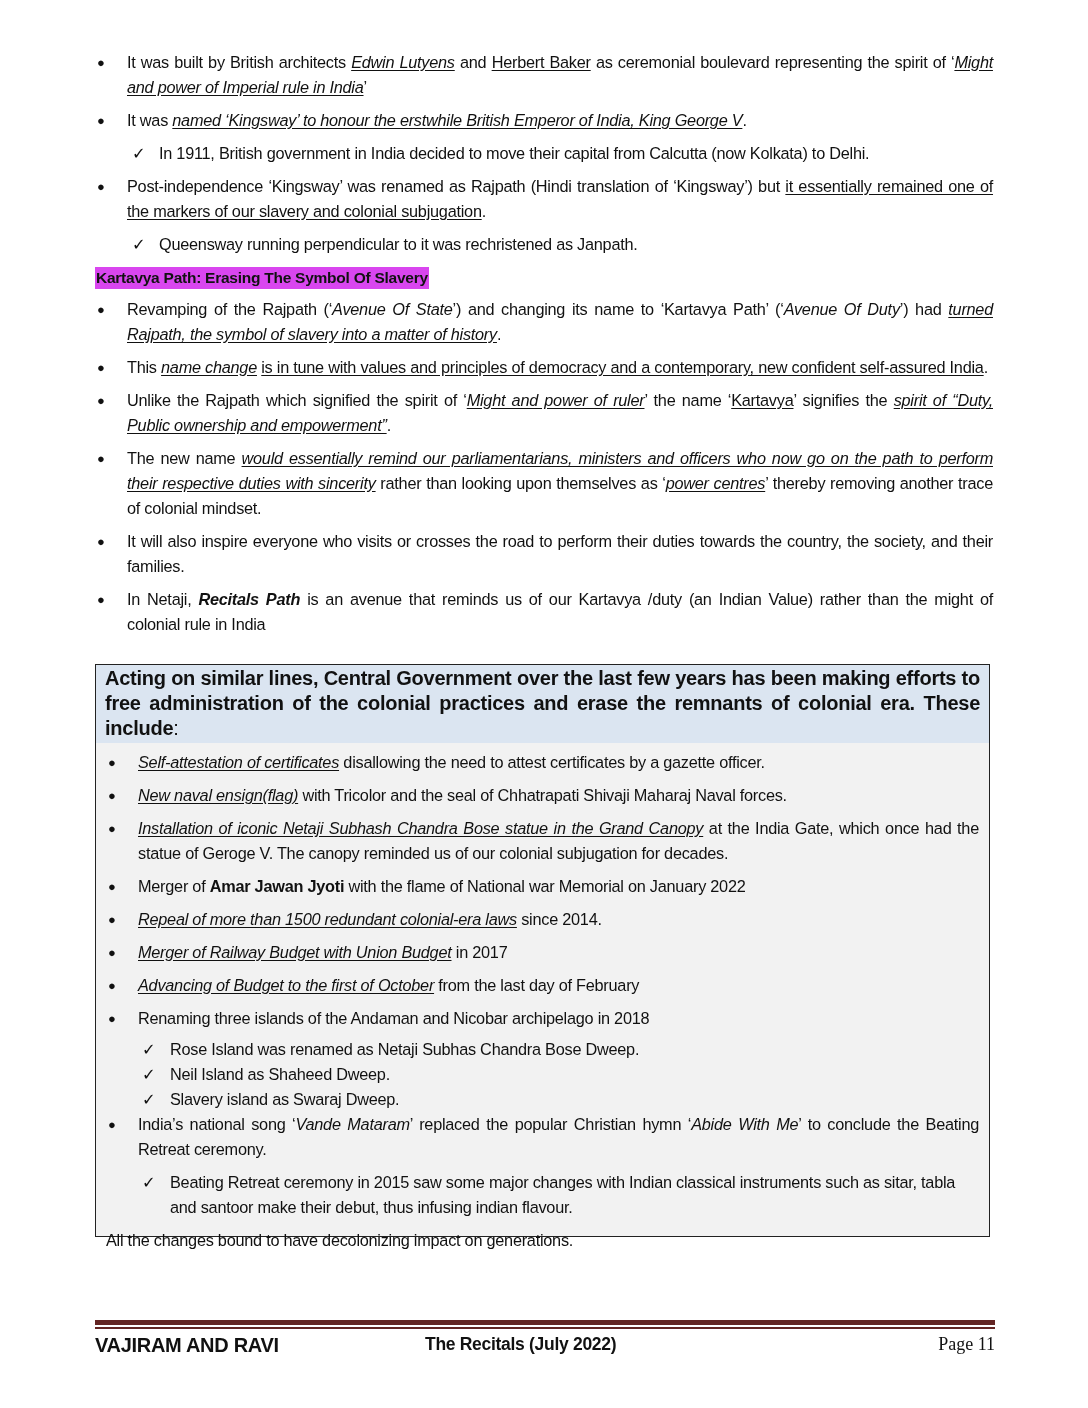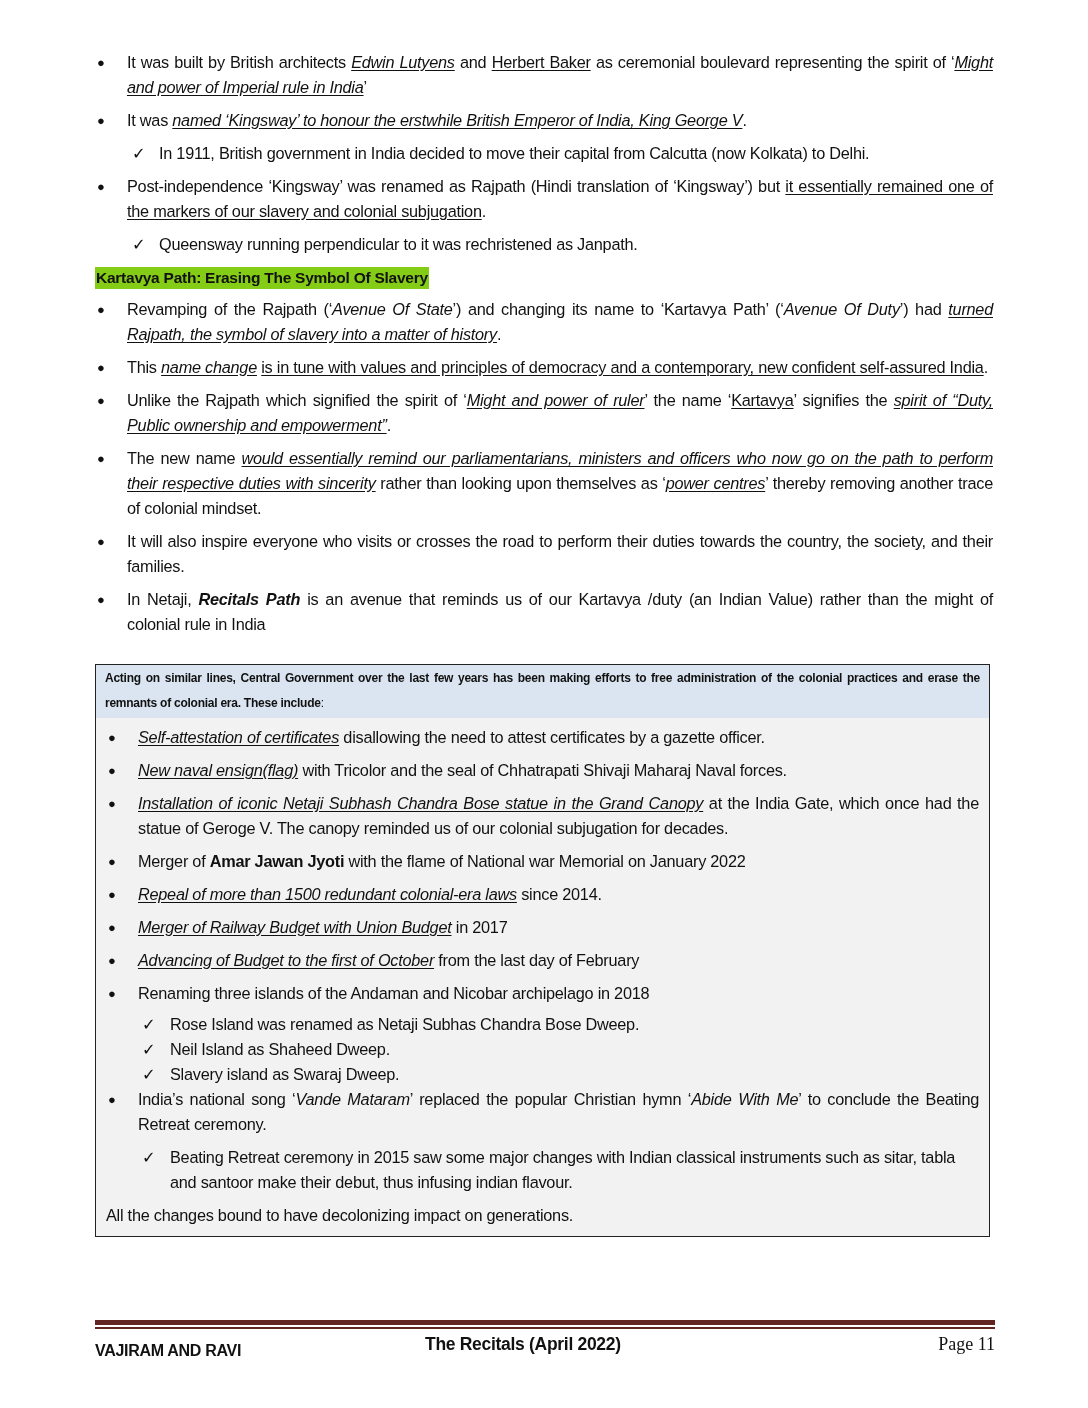--- a/index.html
+++ b/index.html
@@ -6,35 +6,35 @@
   body { width: 1088px; height: 1408px; position: relative; overflow: hidden;
          font-family: "Liberation Sans", "DejaVu Sans", sans-serif; color: #111; }
   .page { position: absolute; left: 95px; top: 50px; width: 898px; }
   .txt { font-family: "Liberation Sans Narrow", "Liberation Sans", sans-serif; font-size: 16.3px; line-height: 25px; letter-spacing: -0.25px; }
   .bullet-item { position: relative; padding-left: 32px; margin-bottom: 8px; text-align: justify; }
   .bullet-item .dot { position: absolute; left: 2px; top: 0; font-size: 13px; }
   .check-item { position: relative; padding-left: 64px; margin-bottom: 8px; }
   .check-item .tick { position: absolute; left: 37px; top: 0; }
   u { text-decoration: underline; text-underline-offset: 2px; }
   i { font-style: italic; }
-  .heading { display: inline-block; background: #84cc16; font-weight: bold; font-size: 15.5px; line-height: 22px; padding: 0 1px; margin: 2px 0 8px 0; }
+  .heading { display: inline-block; background: #d946ef; font-weight: bold; font-size: 15.5px; line-height: 22px; padding: 0 1px; margin: 2px 0 8px 0; }
   .box { position: absolute; left: 95px; top: 664px; width: 895px; height: 573px;
          border: 1.5px solid #222; background: #f2f2f2; box-sizing: border-box; }
-  .box-head { background: #dbe5f1; font-weight: bold; padding: 1px 9px 2px 9px; text-align: justify; font-size: 12px; line-height: 25px; }
+  .box-head { background: #dbe5f1; font-weight: bold; padding: 1px 9px 2px 9px; text-align: justify; font-size: 20px; line-height: 25px; }
   .box-body { padding: 7px 10px 0 10px; }
   .box .bullet-item { padding-left: 32px; margin-bottom: 8px; }
   .box .bullet-item .dot { left: 2px; }
   .box .check-item { padding-left: 64px; margin-bottom: 0; }
   .box .check-item .tick { left: 36px; }
   .box .check-item.spaced { margin-bottom: 8px; }
   .box-foot { padding: 0 10px; }
   .footer-rule1 { position: absolute; left: 95px; top: 1320px; width: 900px; height: 5px; background: #632523; }
   .footer-rule2 { position: absolute; left: 95px; top: 1327px; width: 900px; height: 1.5px; background: #632523; }
   .footer { position: absolute; top: 1334px; left: 95px; width: 900px; height: 26px; }
-  .f-left { position: absolute; left: 0; top: 0; font-family: "Liberation Sans", sans-serif; font-weight: bold; font-size: 16px; letter-spacing: -0.3px; margin-top: 8px; }
+  .f-left { position: absolute; left: 0; top: 0; font-family: "Liberation Sans", sans-serif; font-weight: bold; font-size: 20px; letter-spacing: -0.3px; }
   .f-mid { position: absolute; left: 330px; top: 0; font-family: "Liberation Sans", sans-serif; font-weight: bold; font-size: 17.5px; letter-spacing: -0.3px; }
   .f-right { position: absolute; right: 0; top: 0; font-family: "Liberation Serif", serif; font-size: 18px; }
 </style>
 </head>
 <body>
 
 <div class="page txt">
 
   
   <div class="bullet-item">
@@ -153,15 +153,15 @@
       <span>Beating Retreat ceremony in 2015 saw some major changes with Indian classical instruments such as sitar, tabla and santoor make their debut, thus infusing indian flavour.</span>
     </div>
   </div>
   <div class="box-foot">All the changes bound to have decolonizing impact on generations.</div>
 </div>
 
 <div class="footer-rule1"></div>
 <div class="footer-rule2"></div>
 <div class="footer">
   <span class="f-left">VAJIRAM AND RAVI</span>
-  <span class="f-mid">The Recitals (April 2022)</span>
+  <span class="f-mid">The Recitals (July 2022)</span>
   <span class="f-right">Page 11</span>
 </div>
 
 </body></html>

